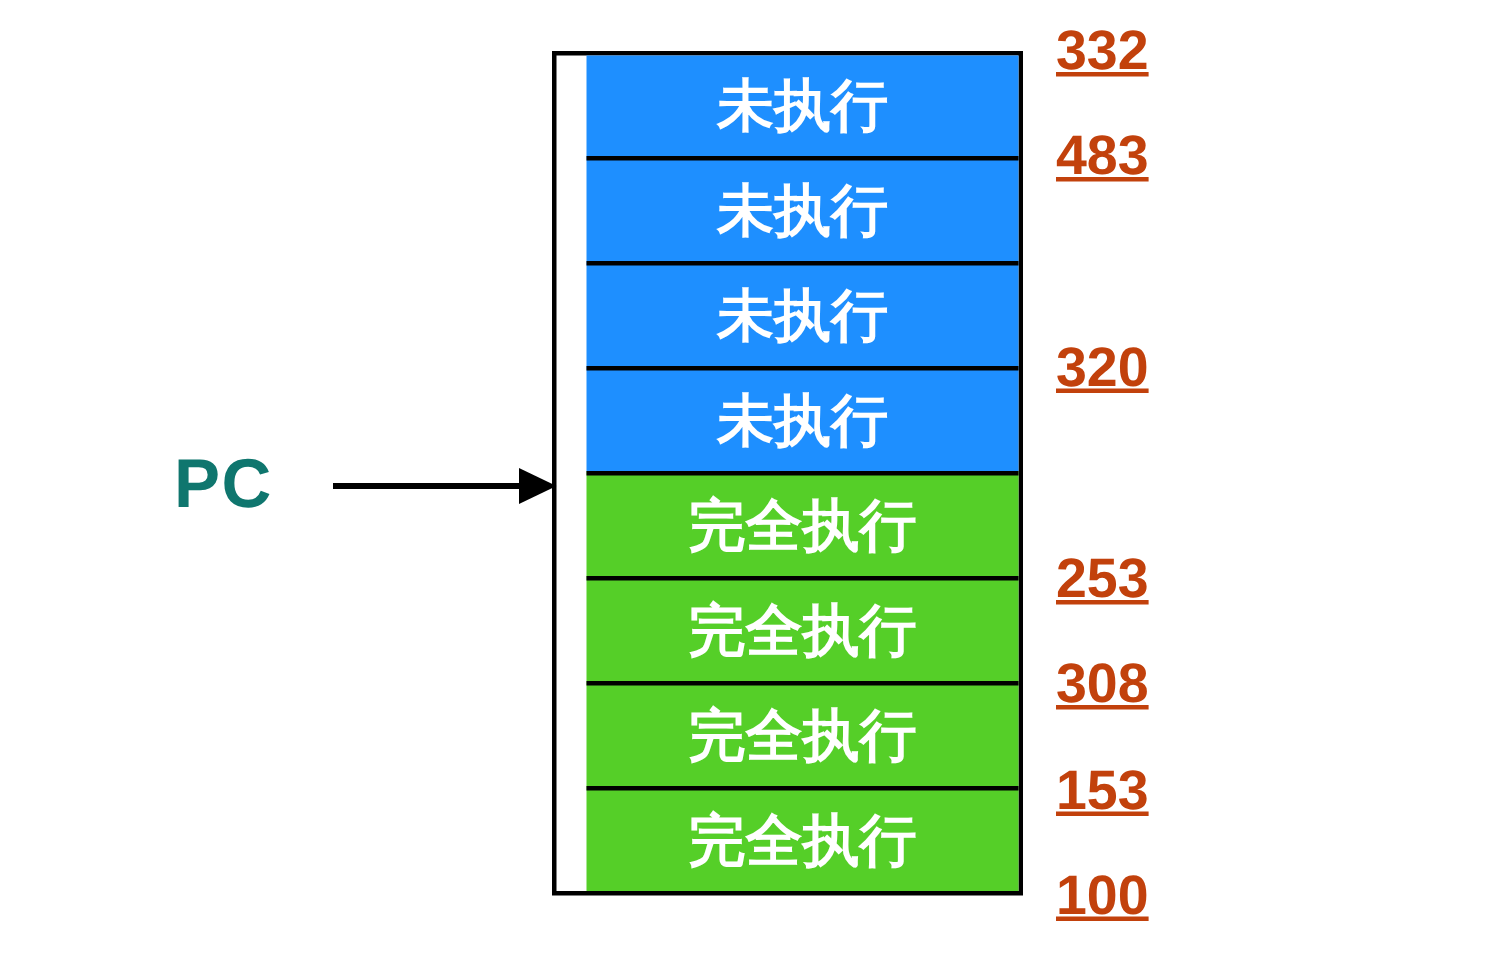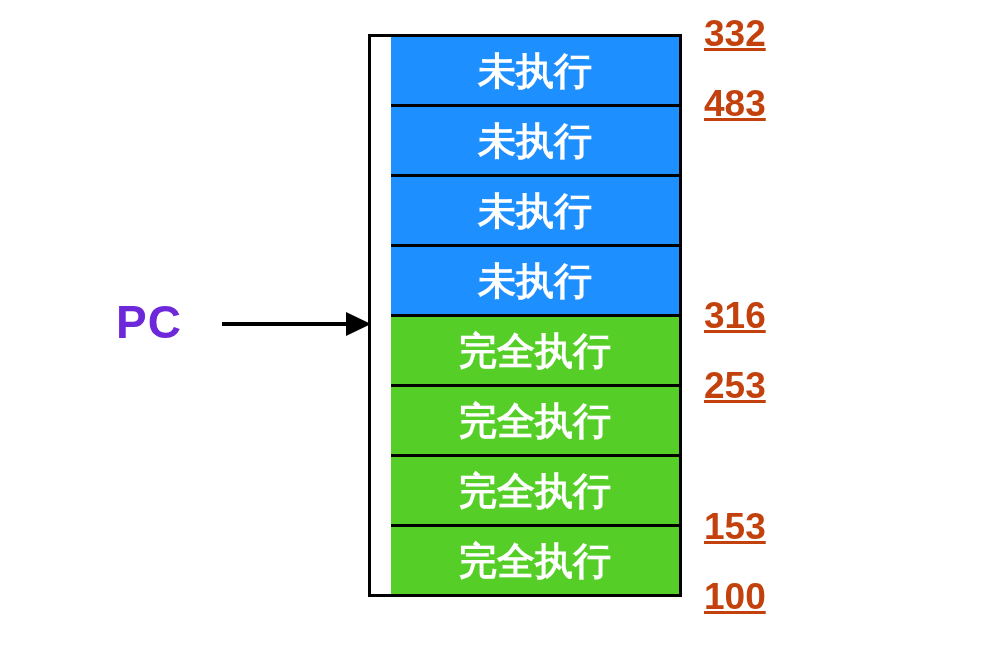--- a/index.html
+++ b/index.html
@@ -17,21 +17,21 @@
   }
 
   
   .pc-label {
     position: absolute;
     left: 116px;
     top: 324px;
     transform: translateY(-54%);
     font-size: 46px;
     font-weight: 700;
-    color: #6d28d9;
+    color: #0f766e;
     letter-spacing: 1px;
   }
   .pc-arrow {
     position: absolute;
     left: 218px;
     top: 306px;
   }
 
   
   .stack {
@@ -98,19 +98,20 @@
     <div class="stack-row" style="background-color: rgb(30, 143, 255);">未执行</div>
     <div class="stack-row" style="background-color: rgb(85, 207, 40);">完全执行</div>
     <div class="stack-row" style="background-color: rgb(85, 207, 40);">完全执行</div>
     <div class="stack-row" style="background-color: rgb(85, 207, 40);">完全执行</div>
     <div class="stack-row" style="background-color: rgb(85, 207, 40);">完全执行</div>
   </div>
 
   <div class="addresses">
     <span class="addr" style="top:0px">332</span>
     <span class="addr" style="top:70.4px">483</span>
-    <span class="addr" style="top:281.5px">316</span>
+    <span class="addr" style="top:211.1px">320</span>
     <span class="addr" style="top:351.9px">253</span>
+    <span class="addr" style="top:422.3px">308</span>
     <span class="addr" style="top:492.6px">153</span>
     <span class="addr" style="top:563px">100</span>
   </div>
 
 </div>
 
 </body></html>

